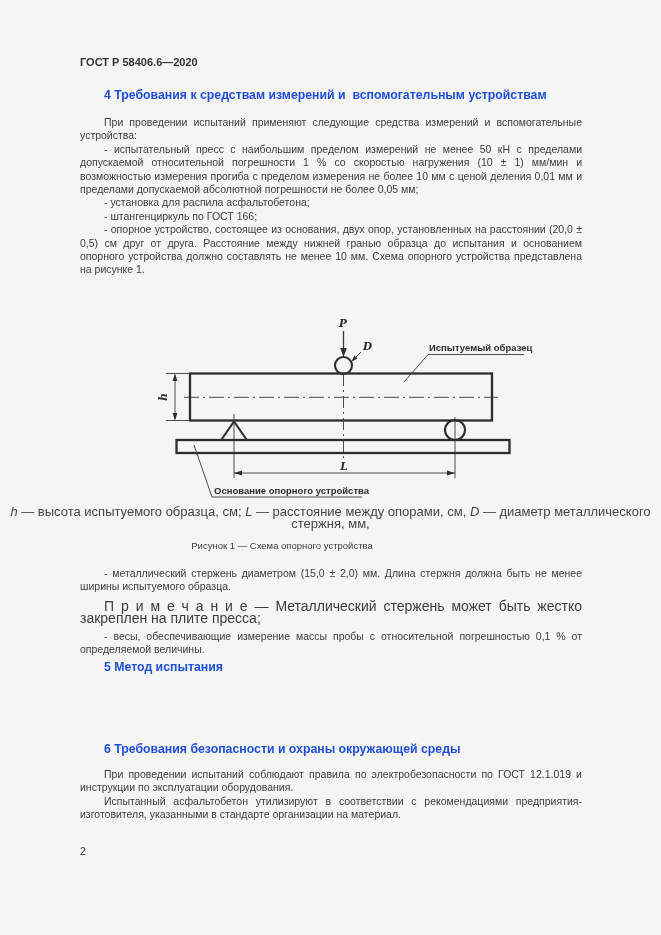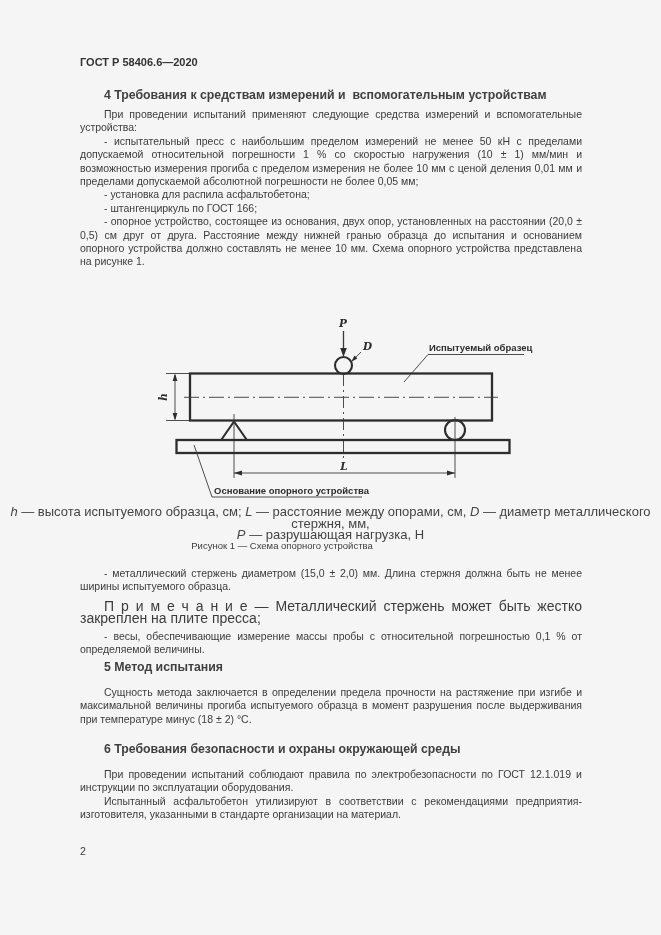--- a/index.html
+++ b/index.html
@@ -4,21 +4,21 @@
 <style>
   html,body{margin:0;padding:0;}
   body{
     width:661px;height:935px;position:relative;overflow:hidden;
     background:#f6f5f5;color:#3c3c3c;
     font-family:"Liberation Sans", sans-serif;
   }
   .abs{position:absolute;}
   .col{left:80px;width:502px;}
   .hdr{font-size:11px;font-weight:bold;color:#333;}
-  h2{margin:0;font-size:12.3px;line-height:15px;font-weight:bold;color:#404040;
+  h2{margin:0;font-size:12.3px;line-height:15px;font-weight:bold;color:#1d4ed8;
      text-indent:24px;white-space:pre-wrap;}
   p{margin:0;font-size:10.5px;line-height:13.4px;text-align:justify;text-indent:24px;}
   .note{font-size:14px;line-height:12px;margin-top:6px;margin-bottom:6px;}
   .sec p{margin-top:11px;}
   .sec p + p{margin-top:0;}
   .fig-legend{left:0;width:661px;text-align:center;font-size:13px;line-height:11.5px;color:#444;}
   .fig-caption{left:0;width:564px;text-align:center;font-size:9.5px;color:#3c3c3c;}
   .pgnum{font-size:10.5px;}
   svg text.var{font-family:"DejaVu Serif", serif;font-style:italic;font-weight:bold;
      font-size:10.5px;fill:#2d2d2d;}
@@ -28,21 +28,21 @@
   .thin{stroke:#3a3a3a;stroke-width:0.9;fill:none;}
   .ah{fill:#2d2d2d;stroke:none;}
 </style>
 </head>
 <body>
 
 <div class="abs col hdr" style="top:56px;">ГОСТ Р 58406.6—2020</div>
 
 <h2 class="abs col" style="top:88px;">4 Требования к средствам измерений и  вспомогательным устройствам</h2>
 
-<div class="abs col" style="top:108px;">
+<div class="abs col" style="top:116px;">
   <p>При проведении испытаний применяют следующие средства измерений и вспомогательные устройства:</p>
   <p>- испытательный пресс с наибольшим пределом измерений не менее 50 кН с пределами допускаемой относительной погрешности 1 % со скоростью нагружения (10 ± 1) мм/мин и возможностью измерения прогиба с пределом измерения не более 10 мм с ценой деления 0,01 мм и пределами допускаемой абсолютной погрешности не более 0,05 мм;</p>
   <p>- установка для распила асфальтобетона;</p>
   <p>- штангенциркуль по ГОСТ 166;</p>
   <p>- опорное устройство, состоящее из основания, двух опор, установленных на расстоянии (20,0 ± 0,5) см друг от друга. Расстояние между нижней гранью образца до испытания и основанием опорного устройства должно составлять не менее 10 мм. Схема опорного устройства представлена на рисунке 1.</p>
 </div>
 
 <svg class="abs" style="left:0;top:300px;" width="661" height="205" viewBox="0 300 661 205">
 
   <text class="var" x="343" y="327" text-anchor="middle">P</text>
@@ -83,34 +83,32 @@
   <line class="thin" x1="428" y1="354.5" x2="524" y2="354.5"></line>
   <line class="thin" x1="428" y1="354.5" x2="404" y2="382"></line>
 
   <text class="lbl" x="214" y="494">Основание опорного устройства</text>
   <line class="thin" x1="212" y1="497" x2="362" y2="497"></line>
   <line class="thin" x1="212" y1="497" x2="194" y2="445"></line>
 </svg>
 
 <div class="abs fig-legend" style="top:506px;">
   <div><i>h</i><span> — высота испытуемого образца, см; </span><i>L</i><span> — расстояние между  опорами, см, </span><i>D</i><span> — диаметр металлического стержня, мм,</span></div>
-  <div><i>P</i><span> — разрушающая нагрузка, Н</span></div>
 </div>
 
 <div class="abs fig-caption" style="top:540px;">Рисунок 1 — Схема опорного устройства</div>
 
 <div class="abs col" style="top:567px;">
   <p>- металлический стержень диаметром (15,0 ± 2,0) мм. Длина стержня должна быть не менее ширины испытуемого образца.</p>
   <p class="note">П р и м е ч а н и е  — Металлический стержень может быть жестко закреплен на плите пресса;</p>
   <p>- весы, обеспечивающие измерение массы пробы с относительной погрешностью 0,1 % от определяемой величины.</p>
 </div>
 
 <div class="abs col sec" style="top:660px;">
   <h2>5 Метод испытания</h2>
-  <p>Сущность метода заключается в определении предела прочности на растяжение при изгибе и максимальной величины прогиба испытуемого образца в момент разрушения после выдерживания при температуре минус (18 ± 2) °С.</p>
 </div>
 
 <div class="abs col sec" style="top:742px;">
   <h2>6 Требования безопасности и охраны окружающей среды</h2>
   <p>При проведении испытаний соблюдают правила по электробезопасности по ГОСТ 12.1.019 и инструкции по эксплуатации оборудования.</p>
   <p>Испытанный асфальтобетон утилизируют в соответствии с рекомендациями предприятия-изготовителя, указанными в стандарте организации на материал.</p>
 </div>
 
 <div class="abs pgnum" style="left:80px;top:845px;">2</div>
 

